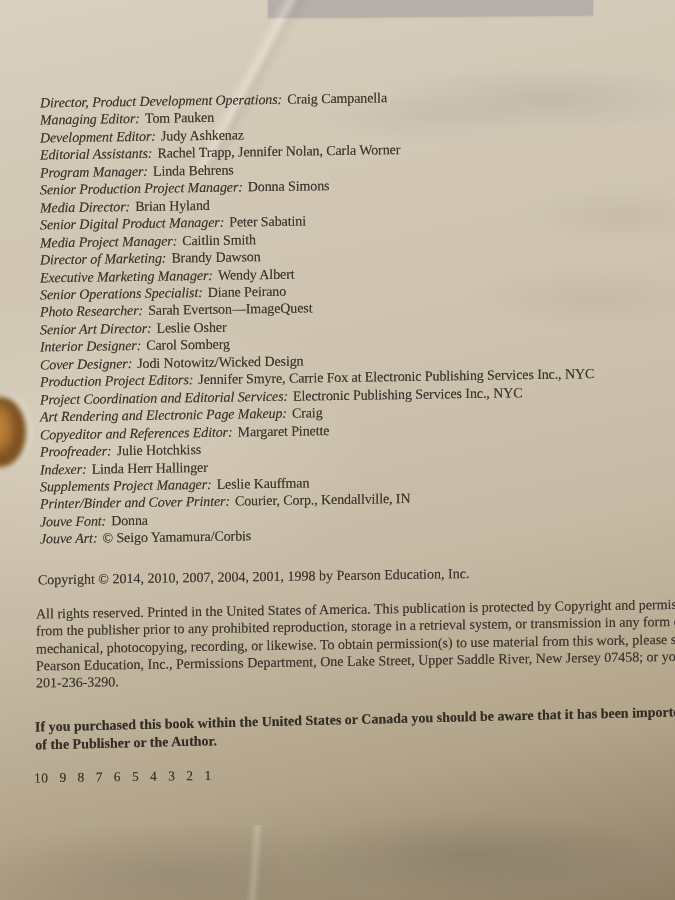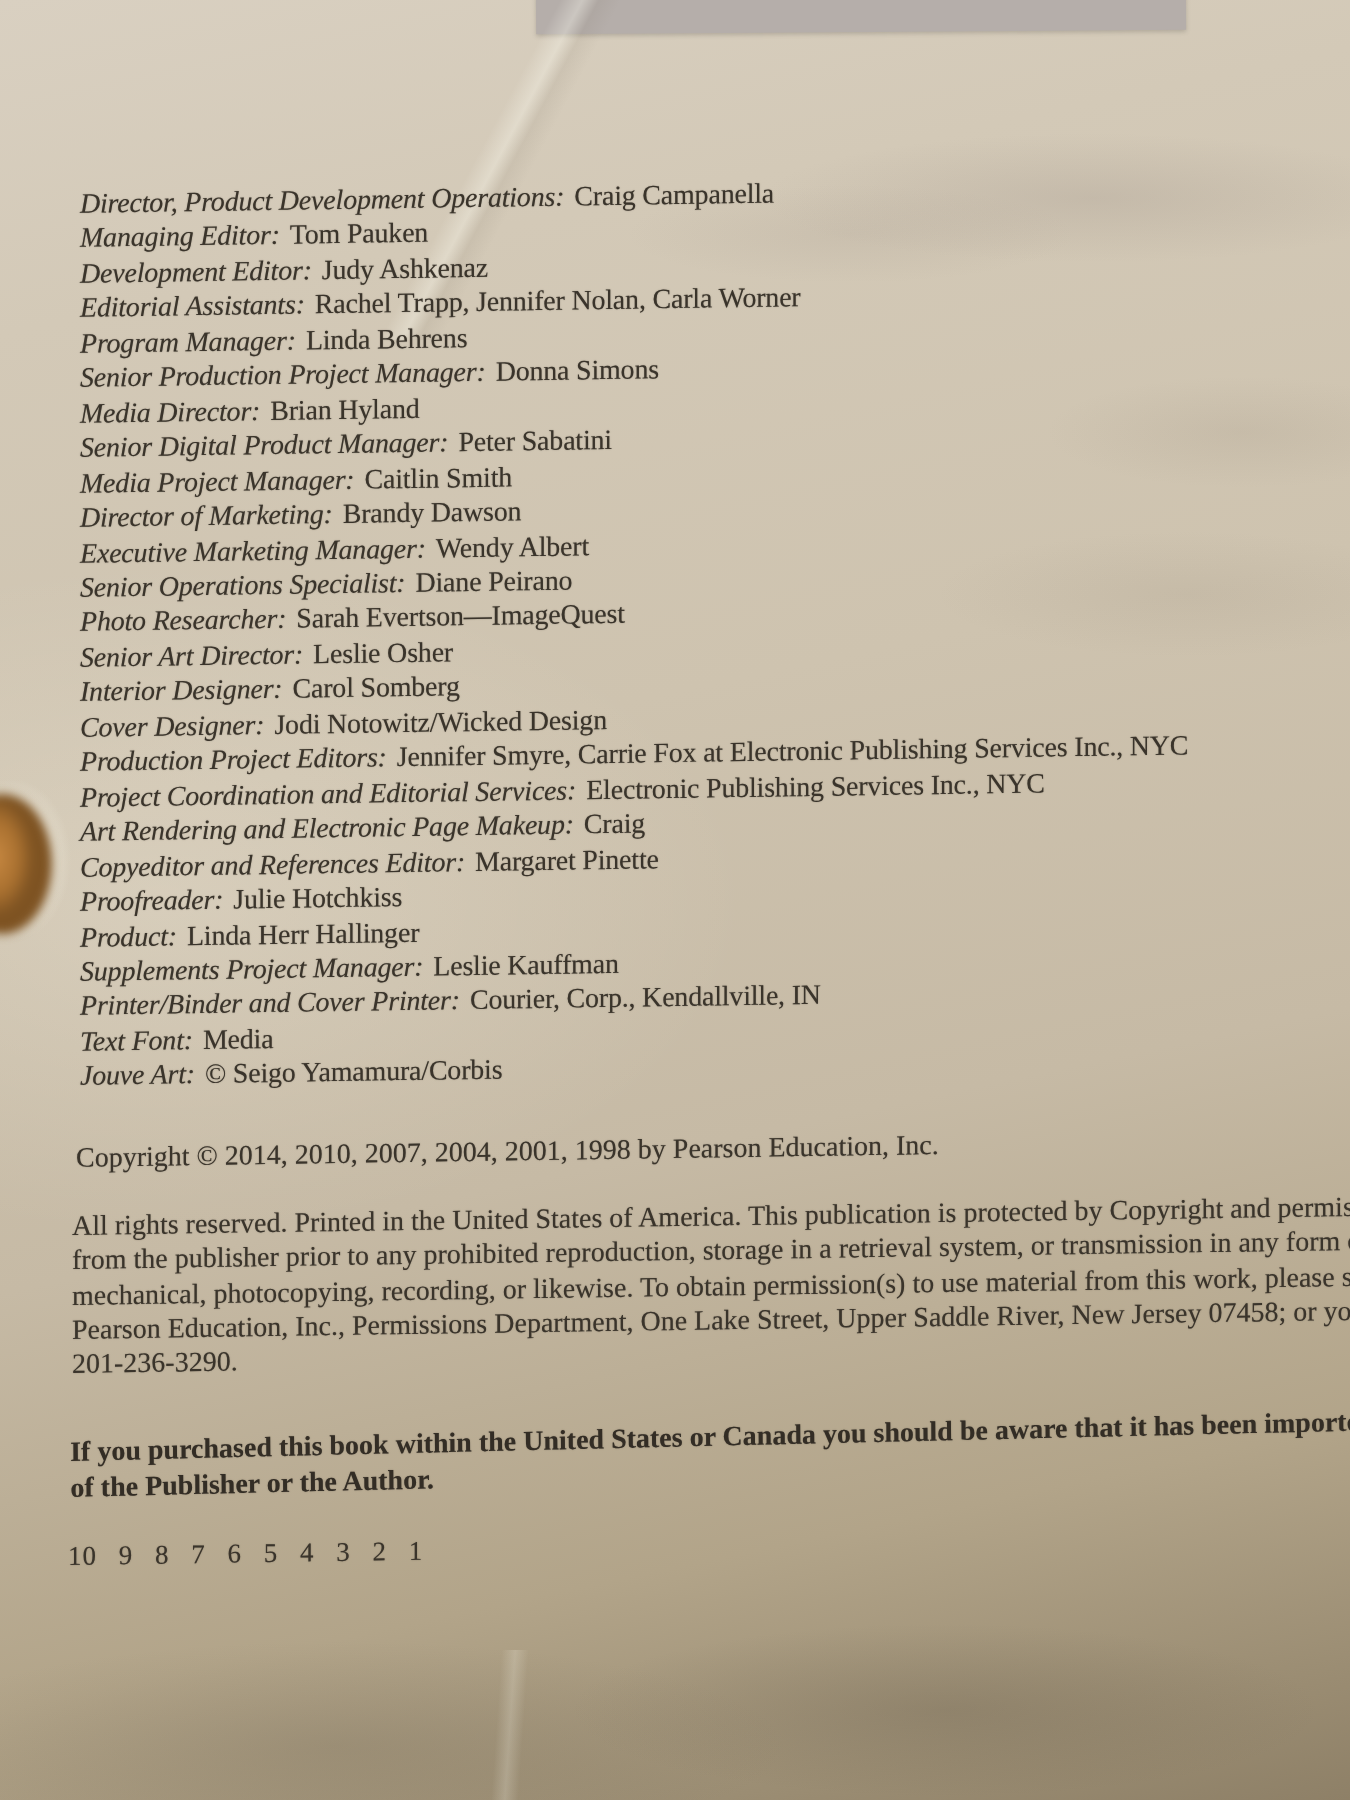--- a/index.html
+++ b/index.html
@@ -194,33 +194,33 @@
 
         <div class="credit-line">
           <span class="role">Copyeditor and References Editor:</span><span class="name">Margaret Pinette</span>
         </div>
 
         <div class="credit-line">
           <span class="role">Proofreader:</span><span class="name">Julie Hotchkiss</span>
         </div>
 
         <div class="credit-line">
-          <span class="role">Product:</span><span class="name">Linda Herr Hallinger</span>
+          <span class="role">Indexer:</span><span class="name">Linda Herr Hallinger</span>
         </div>
 
         <div class="credit-line">
           <span class="role">Supplements Project Manager:</span><span class="name">Leslie Kauffman</span>
         </div>
 
         <div class="credit-line">
           <span class="role">Printer/Binder and Cover Printer:</span><span class="name">Courier, Corp., Kendallville, IN</span>
         </div>
 
         <div class="credit-line">
-          <span class="role">Text Font:</span><span class="name">Media</span>
+          <span class="role">Jouve Font:</span><span class="name">Donna</span>
         </div>
 
         <div class="credit-line">
           <span class="role">Jouve Art:</span><span class="name">© Seigo Yamamura/Corbis</span>
         </div>
       </div>
 
     <div class="copyright">Copyright © 2014, 2010, 2007, 2004, 2001, 1998 by Pearson Education, Inc.</div>
 
     <div class="rights">

